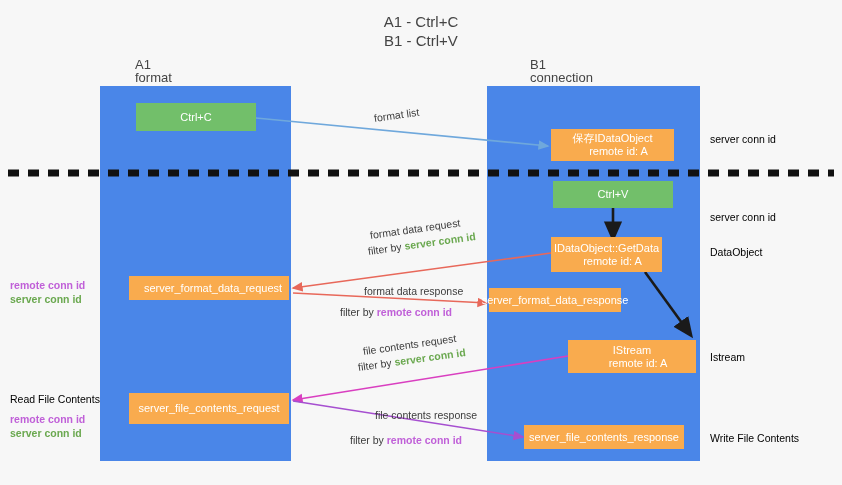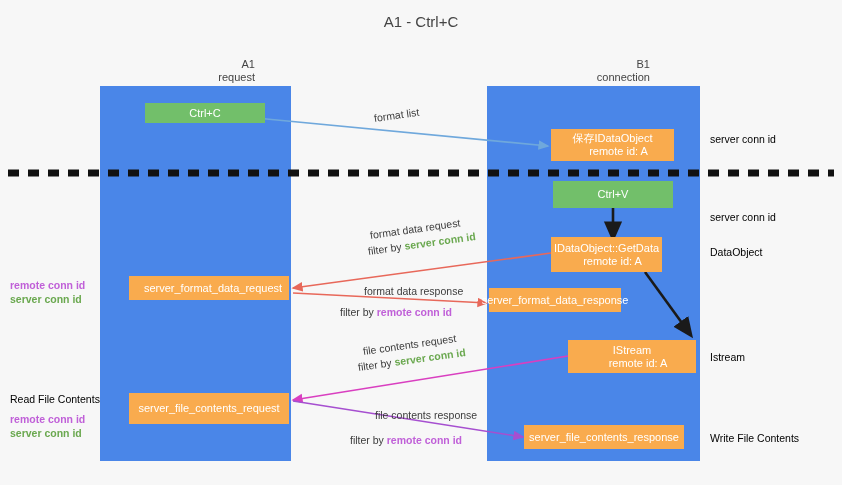--- a/index.html
+++ b/index.html
@@ -14,21 +14,21 @@
 
   .title{
     position:absolute;width:842px;text-align:center;
     font-size:15px;color:#444;line-height:19px;
   }
 
   .lane{
     position:absolute;background:#4a86e8;
   }
   .lane-head{
-    position:absolute;text-align:right;font-size:11px;color:#444;
+    position:absolute;text-align:left;font-size:13px;color:#444;
     line-height:13px;
   }
 
   .box{
     position:absolute;box-sizing:border-box;
     display:flex;align-items:center;justify-content:center;
     text-align:center;color:#ffffff;font-size:11px;line-height:13px;
     flex-direction:column;
   }
   .box.green{background:#6aa84f;background:#72bf6a;}
@@ -52,25 +52,26 @@
   .side .m{color:#c060d8;font-weight:bold;}
   svg{position:absolute;left:0;top:0;}
 </style>
 </head>
 <body>
 
 <div id="stage">
 
   <div class="title" style="left:0;top:12px;">
     <div>A1 - Ctrl+C</div>
+    <div>B1 - Ctrl+V</div>
   </div>
 
   <div class="lane-head" style="left:135px;top:58px;width:120px;">
     <div>A1</div>
-    <div>request</div>
+    <div>format</div>
   </div>
   <div class="lane-head" style="left:530px;top:58px;width:120px;">
     <div>B1</div>
     <div>connection</div>
   </div>
 
   <div class="lane" style="left:100px;top:86px;width:191px;height:375px;"></div>
   <div class="lane" style="left:487px;top:86px;width:213px;height:375px;"></div>
 
   <svg class="dashed" width="842" height="485">
@@ -102,21 +103,21 @@
 
     <line x1="551" y1="253" x2="293" y2="288" stroke="#e8685a" stroke-width="1.6" marker-end="url(#ah-red)"></line>
 
     <line x1="293" y1="293" x2="487" y2="303" stroke="#e8685a" stroke-width="1.6" marker-end="url(#ah-red)"></line>
 
     <line x1="568" y1="356" x2="293" y2="400" stroke="#d93fc0" stroke-width="1.6" marker-end="url(#ah-magenta)"></line>
 
     <line x1="293" y1="401" x2="523" y2="437" stroke="#a64fd0" stroke-width="1.6" marker-end="url(#ah-purple)"></line>
   </svg>
 
-  <div class="box green" style="left:145px;top:103px;width:120px;height:20px;">
+  <div class="box green" style="left:136px;top:103px;width:120px;height:28px;">
     <span>Ctrl+C</span>
   </div>
 
   <div class="box orange" style="left:551px;top:129px;width:123px;height:32px;">
     <span>保存IDataObject</span>
     <span class="l2">remote id: A</span>
   </div>
 
   <div class="box green" style="left:553px;top:181px;width:120px;height:27px;">
     <span>Ctrl+V</span>

